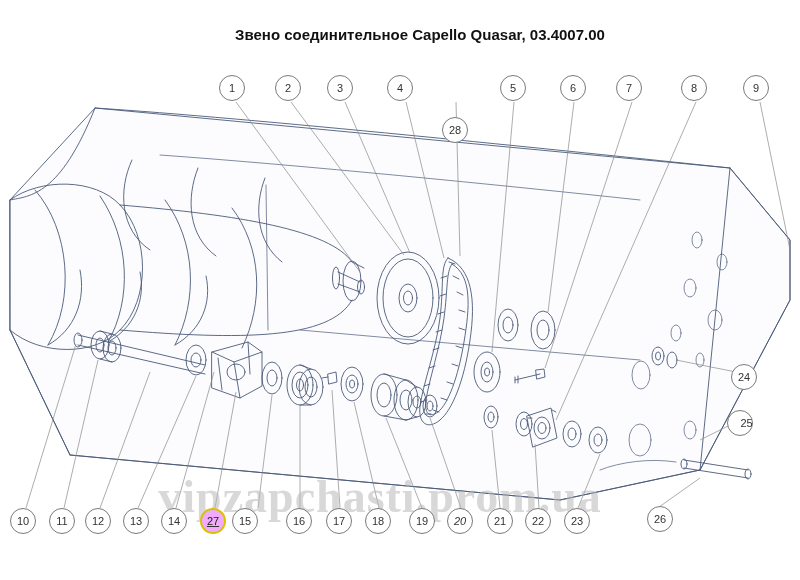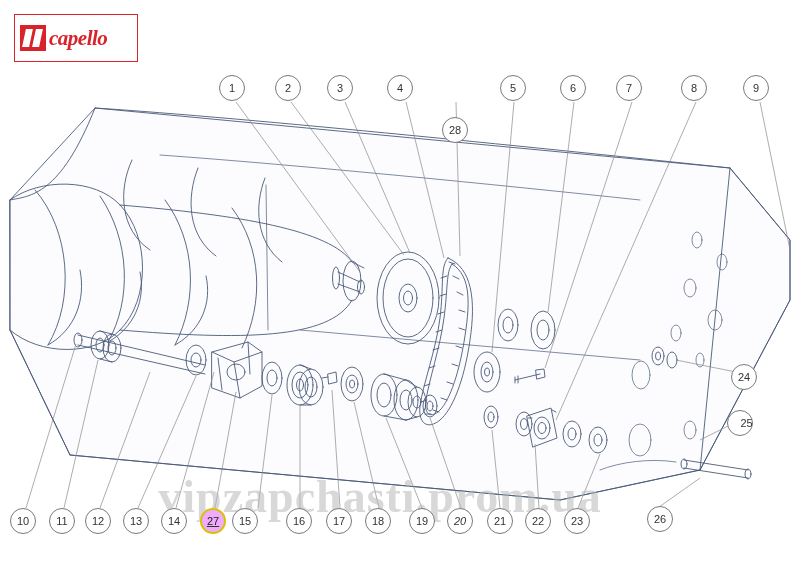--- a/index.html
+++ b/index.html
@@ -60,25 +60,22 @@
     font-size:46px;font-weight:bold;color:#b9b9b9;opacity:.55;
     letter-spacing:1px;white-space:nowrap;pointer-events:none;
     font-family:"Liberation Serif", serif;
   }
 </style>
 </head>
 <body>
 
 <div id="root">
 
-  <div class="logo-box">
-    <div class="logo-mark"></div>
-    <div class="logo-text">capello</div>
-  </div>
-
+
+  <div class="title">Звено соединительное Capello Quasar, 03.4007.00</div>
 
   <svg id="drawing" viewBox="0 0 800 580" xmlns="http://www.w3.org/2000/svg">
     <g stroke="#4a5a78" fill="none" stroke-width="0.9" stroke-linejoin="round" stroke-linecap="round">
 
       <g>
         <path d="M10,200 L95,108 L730,168 L790,240 L790,300 L700,470 L560,500 L70,455 L10,330 Z" fill="#fcfcfe" stroke="#4a5a78"></path>
 
         <path d="M95,108 C250,118 560,150 730,168"></path>
 
         <path d="M10,200 C30,196 60,196 95,108"></path>

